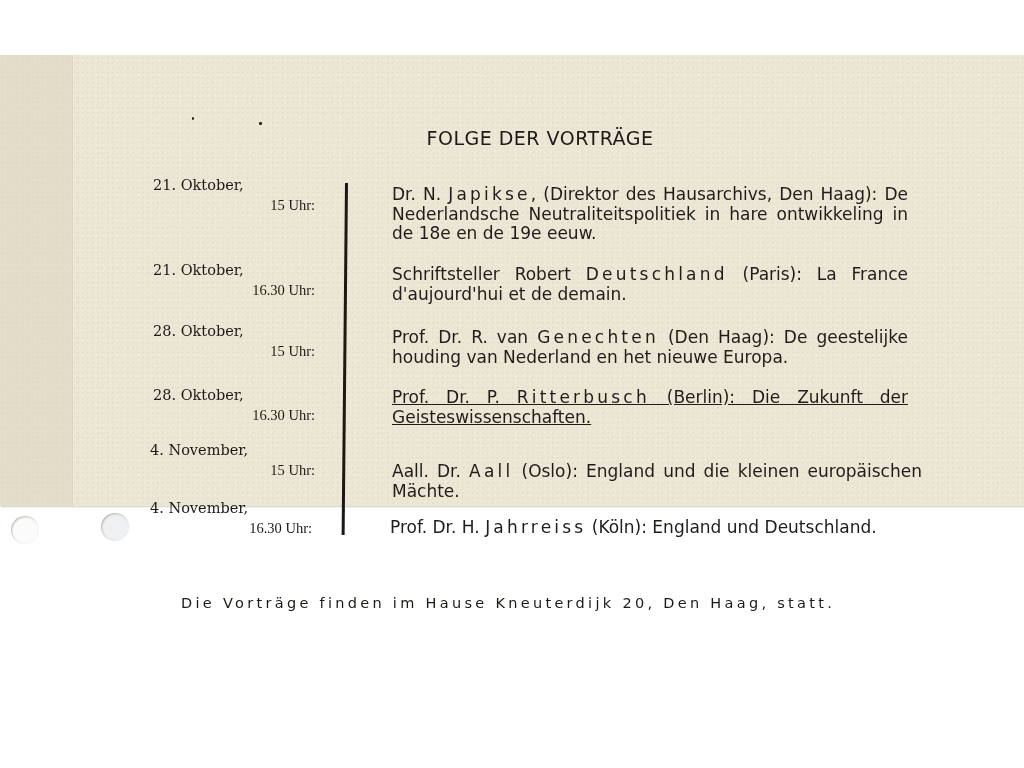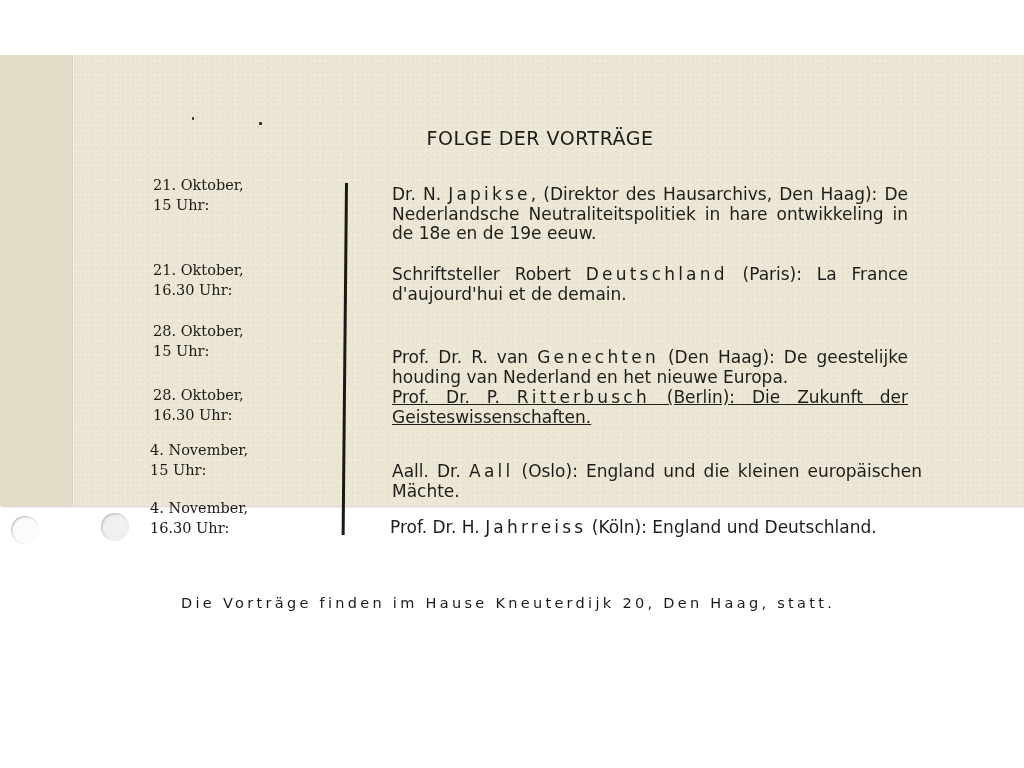--- a/index.html
+++ b/index.html
@@ -90,20 +90,22 @@
       position: absolute;
       font-family: "DejaVu Serif", "Liberation Serif", serif;
       font-size: 14.5px;
       line-height: 20px;
     }
     .entry-date .day {
       display: block;
     }
     .entry-date .time {
       display: block;
+      text-align: right;
+      font-family: Liberation Serif, serif;
     }
     .entry-desc {
       position: absolute;
       left: 392px;
       width: 516px;
       font-family: "DejaVu Sans", "Liberation Sans", sans-serif;
       font-size: 17px;
       line-height: 19.5px;
       text-align: justify;
       color: #1f1d1a;
@@ -164,21 +166,21 @@
         <span class="time">16.30 Uhr:</span>
       </div>
       <div class="entry-desc" style="top:210px;">
         <span>Schriftsteller Robert </span><span class="spaced">Deutschland</span><span> (Paris): La France d'aujourd'hui et de demain.</span>
       </div>
 
       <div class="entry-date" style="left:153px; top:266px; width:162px;">
         <span class="day">28. Oktober,</span>
         <span class="time">15 Uhr:</span>
       </div>
-      <div class="entry-desc" style="top:273px;margin-top:20px;">
+      <div class="entry-desc" style="top:273px;">
         <span>Prof. Dr. R. van </span><span class="spaced">Genechten</span><span> (Den Haag): De geestelijke houding van Nederland en het nieuwe Europa.</span>
       </div>
 
       <div class="entry-date" style="left:153px; top:330px; width:162px;">
         <span class="day">28. Oktober,</span>
         <span class="time">16.30 Uhr:</span>
       </div>
       <div class="entry-desc" style="top:333px;text-decoration:underline;">
         <span>Prof. Dr. P. </span><span class="spaced">Ritterbusch</span><span> (Berlin): Die Zukunft der Geisteswissenschaften.</span>
       </div>

